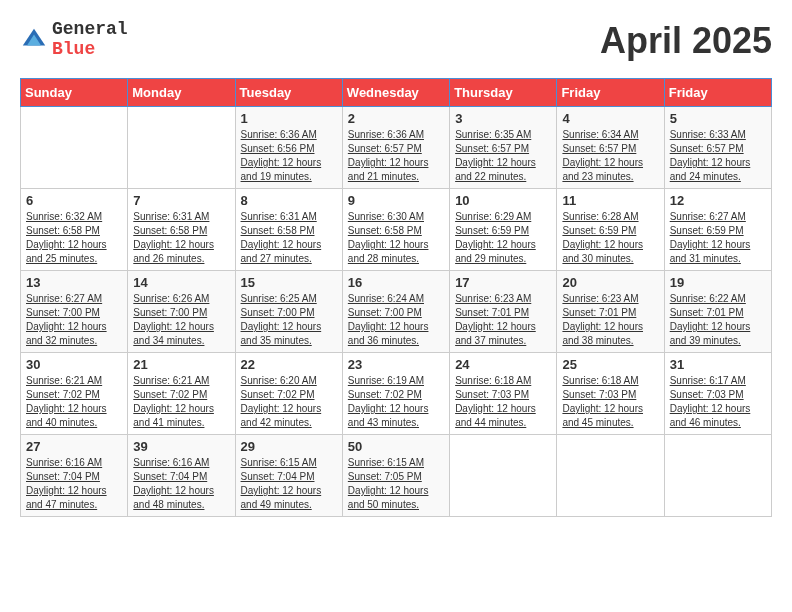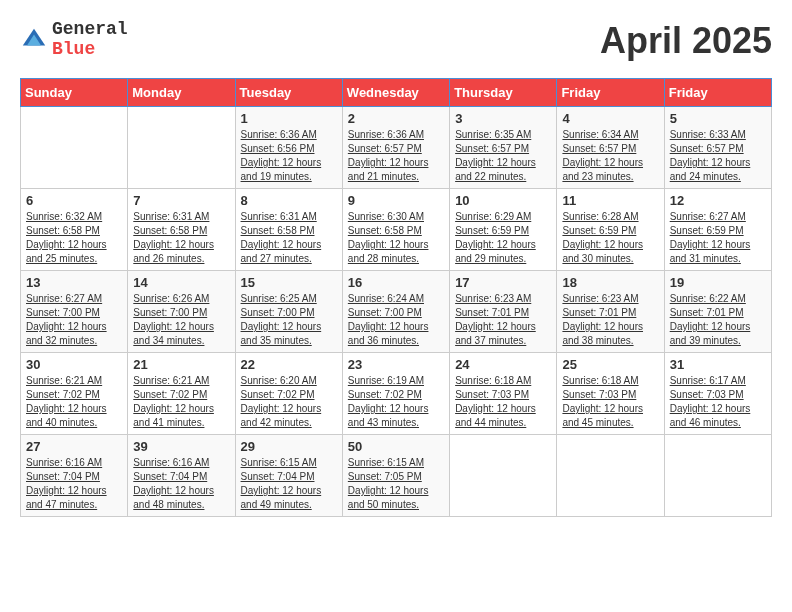--- a/index.html
+++ b/index.html
@@ -196,21 +196,21 @@
         </td>
         <td>
           <span class="day-num">16</span>
           <div class="day-info">Sunrise: 6:24 AM<br>Sunset: 7:00 PM<br>Daylight: 12 hours and 36 minutes.</div>
         </td>
         <td>
           <span class="day-num">17</span>
           <div class="day-info">Sunrise: 6:23 AM<br>Sunset: 7:01 PM<br>Daylight: 12 hours and 37 minutes.</div>
         </td>
         <td>
-          <span class="day-num">18</span>
+          <span class="day-num">20</span>
           <div class="day-info">Sunrise: 6:23 AM<br>Sunset: 7:01 PM<br>Daylight: 12 hours and 38 minutes.</div>
         </td>
         <td>
           <span class="day-num">19</span>
           <div class="day-info">Sunrise: 6:22 AM<br>Sunset: 7:01 PM<br>Daylight: 12 hours and 39 minutes.</div>
         </td>
       </tr>
       <tr>
         <td>
           <span class="day-num">30</span>

